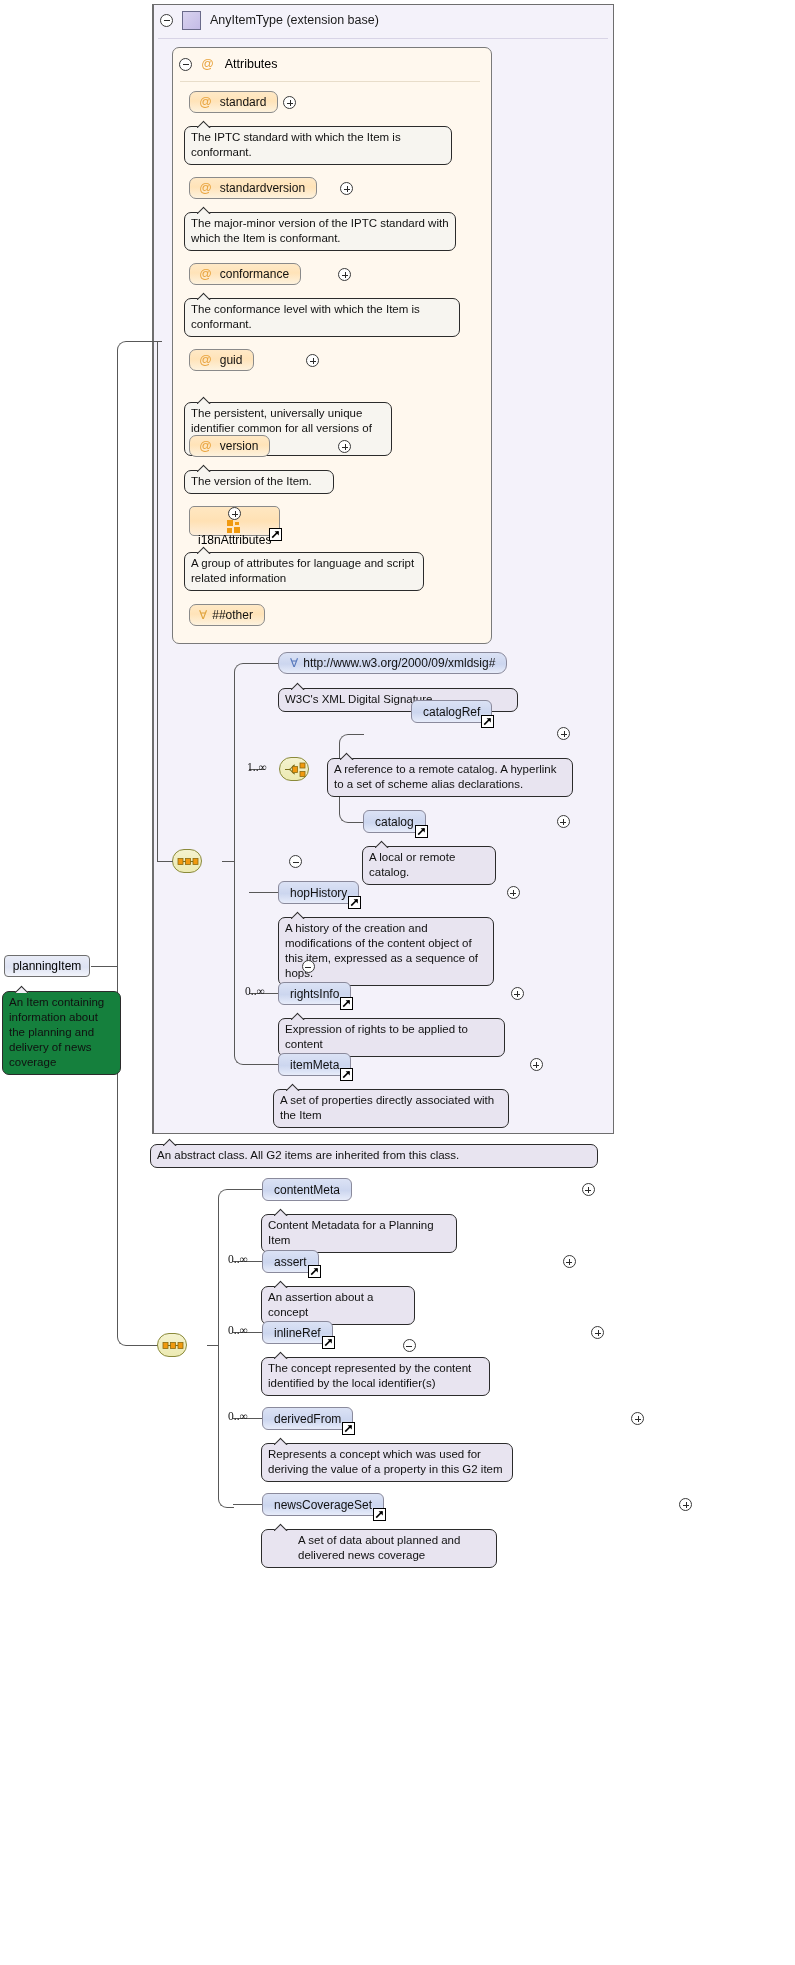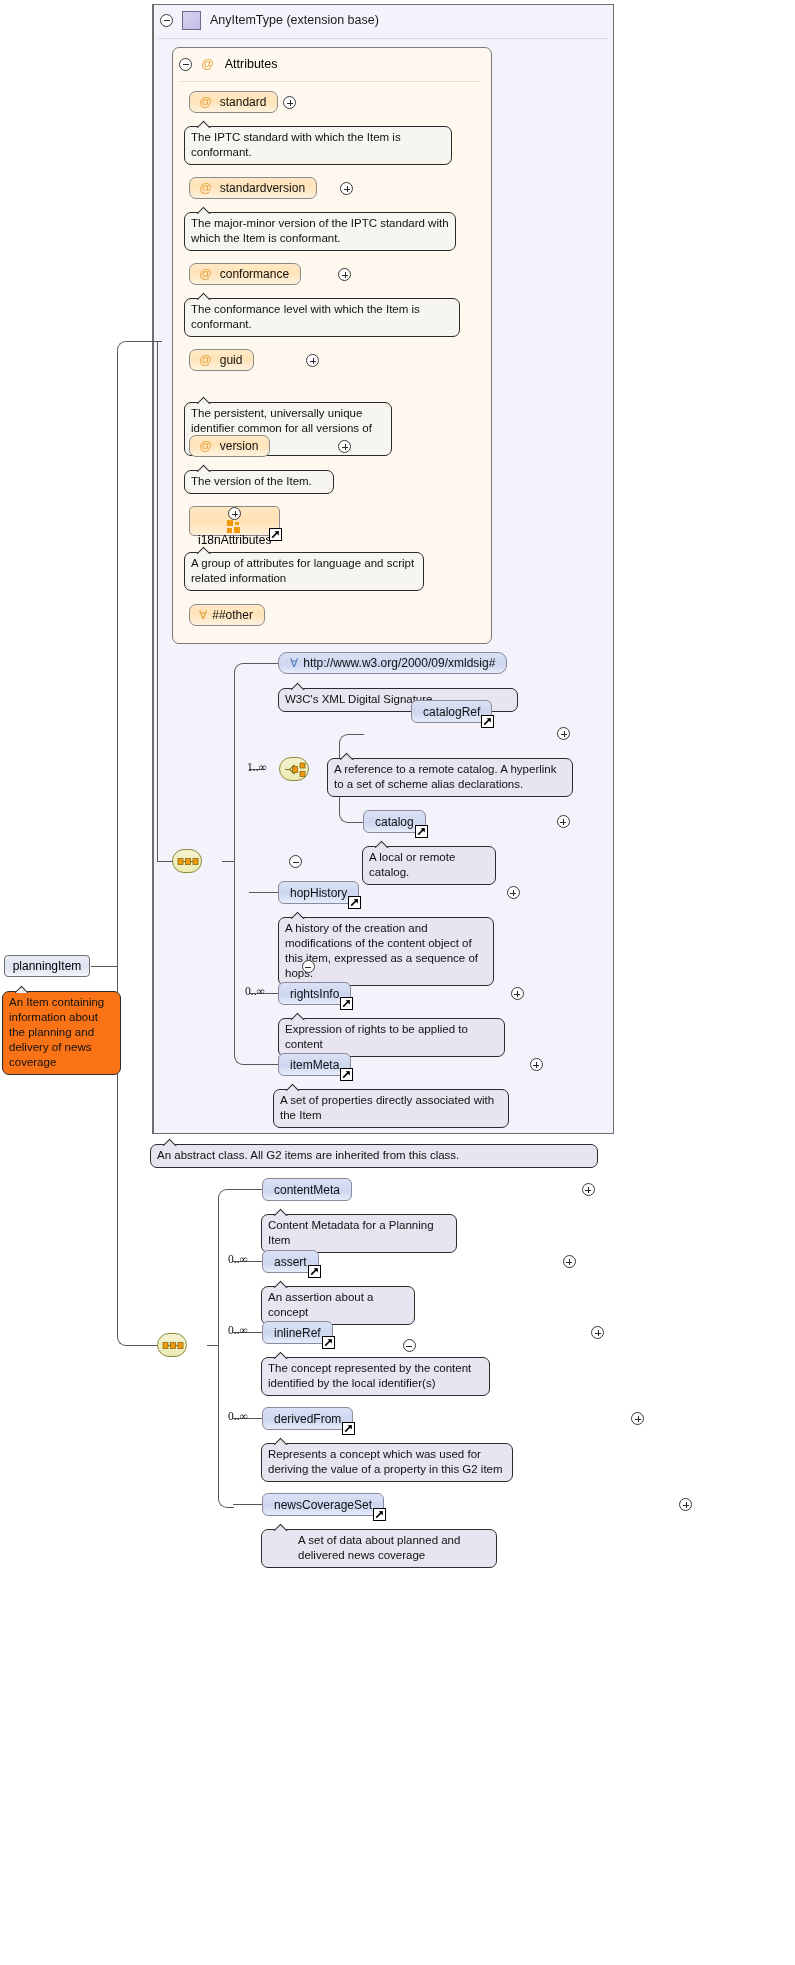--- a/index.html
+++ b/index.html
@@ -198,21 +198,21 @@
     position: absolute;
     border: 1px solid #2b2b2b;
     border-radius: 7px;
     padding: 3px 6px 4px 6px;
     font-size: 11.5px;
     line-height: 15px;
     color: #101010;
   }
   .doc.attr    { background: #f7f5f0; }
   .doc.elem    { background: #e8e4f0; }
-  .doc.root    { background: #f97316; }
+  .doc.root    { background: #15803d; }
   
   .doc .notch {
     position: absolute;
     top: -7px; left: 12px;
     width: 16px; height: 8px;
     overflow: hidden;
   }
   .doc .notch::before {
     content: "";
     position: absolute;

